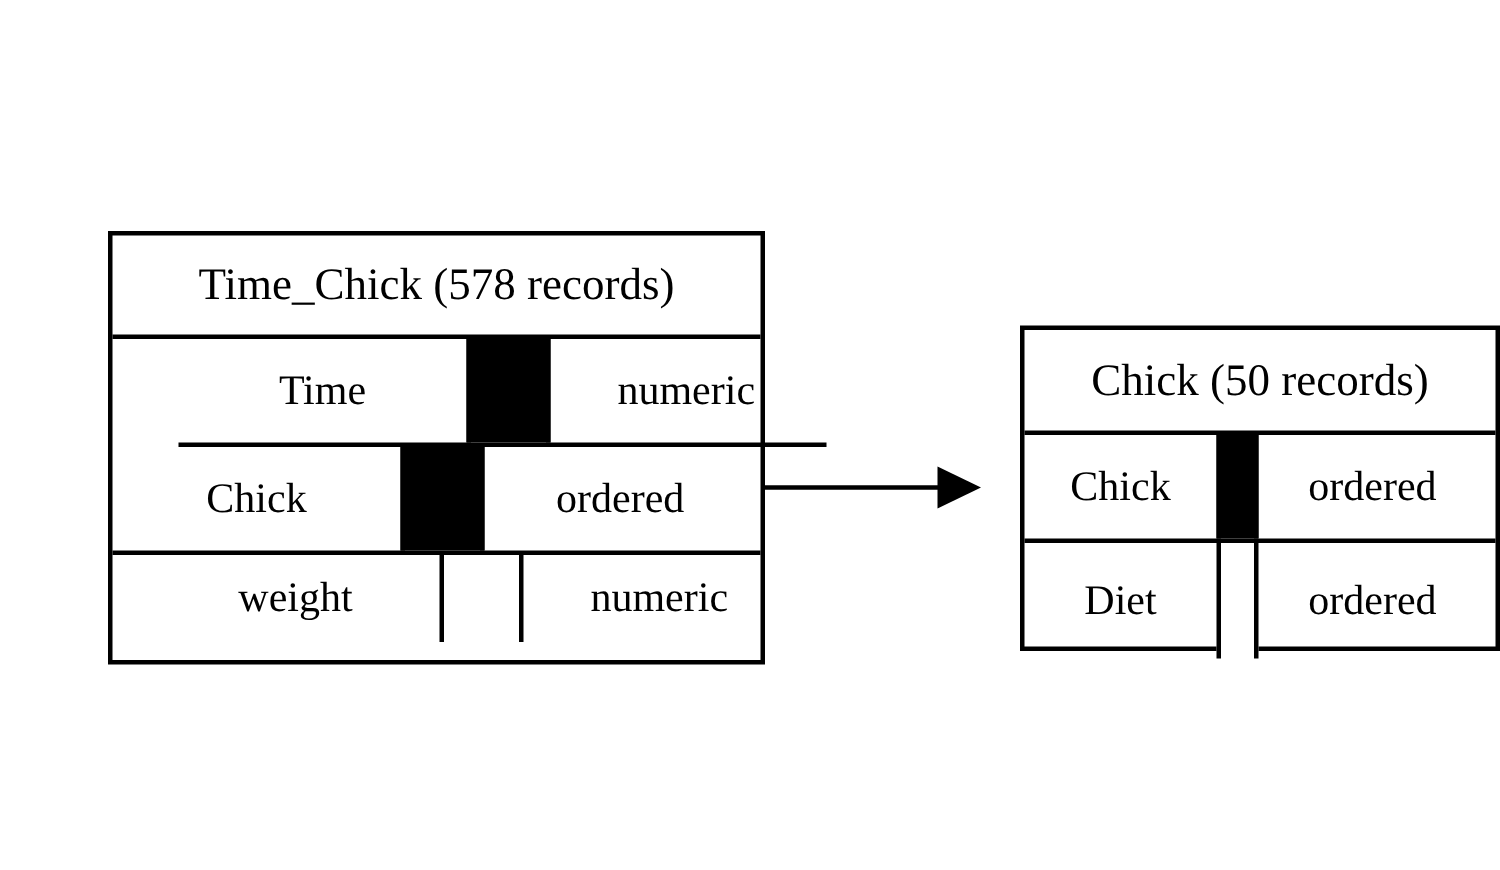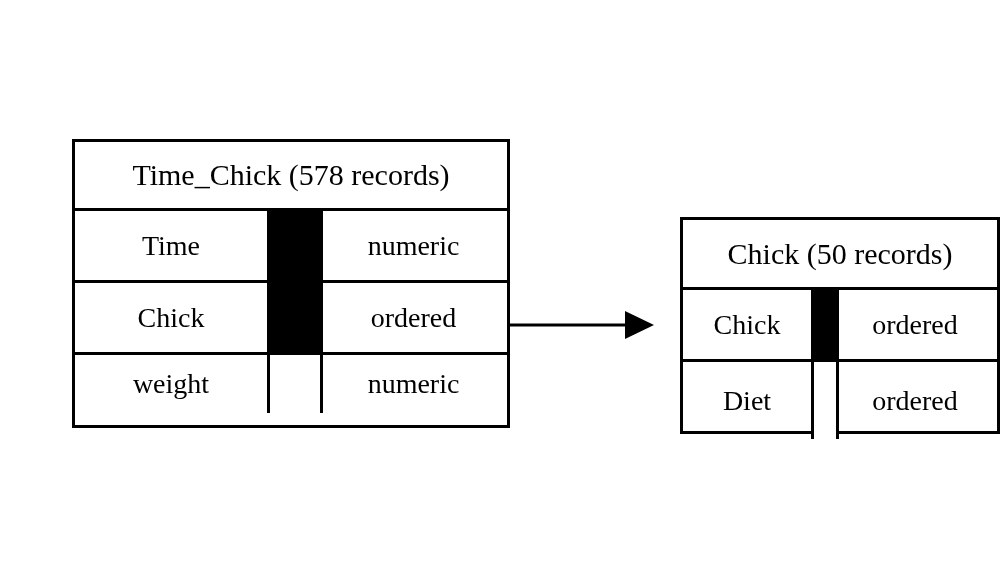--- a/index.html
+++ b/index.html
@@ -83,39 +83,39 @@
   .relation-arrow {
     position: absolute;
     overflow: visible;
   }
 </style>
 </head>
 <body>
 
 <div id="canvas">
 
-  <div class="entity" id="entity-time_chick" style="left:72px; top:139px; width:438px; height:289px;">
+  <div class="entity" id="entity-time_chick" style="left:72px; top:154px; width:438px; height:289px;">
 
     <div class="entity-header" style="height:69px; font-size:30px;">
       <span class="title-text">Time_Chick (578 records)</span>
     </div>
 
-    <div class="field-row" style="height:72px;">
+    <div class="field-row" style="height:72px;margin-left:44px;">
       <div class="cell-name" style="width:192px; font-size:28px;">Time</div>
       <div class="cell-key is-key" style="width:56px;"></div>
       <div class="cell-type" style="width:181px; font-size:28px;">numeric</div>
     </div>
 
     <div class="field-row" style="height:72px;">
       <div class="cell-name" style="width:192px; font-size:28px;">Chick</div>
       <div class="cell-key is-key" style="width:56px;"></div>
       <div class="cell-type" style="width:181px; font-size:28px;">ordered</div>
     </div>
 
-    <div class="field-row last" style="height:58px;">
+    <div class="field-row last" style="height:58px;margin-left:26px;">
       <div class="cell-name" style="width:192px; font-size:28px;">weight</div>
       <div class="cell-key" style="width:56px;"></div>
       <div class="cell-type" style="width:181px; font-size:28px;">numeric</div>
     </div>
   </div>
 
   <div class="entity" id="entity-chick" style="left:680px; top:217px; width:320px; height:217px;">
 
     <div class="entity-header" style="height:70px; font-size:30px;">
       <span class="title-text">Chick (50 records)</span>

